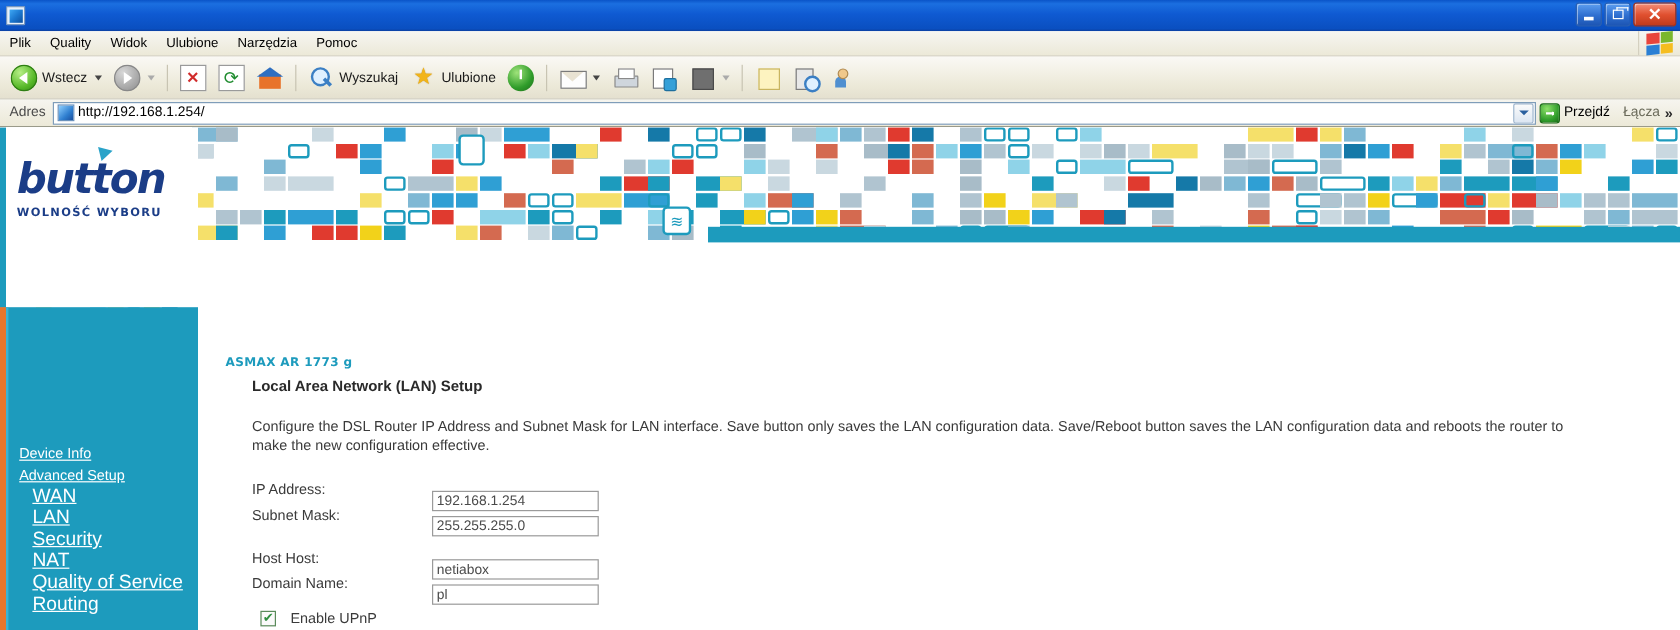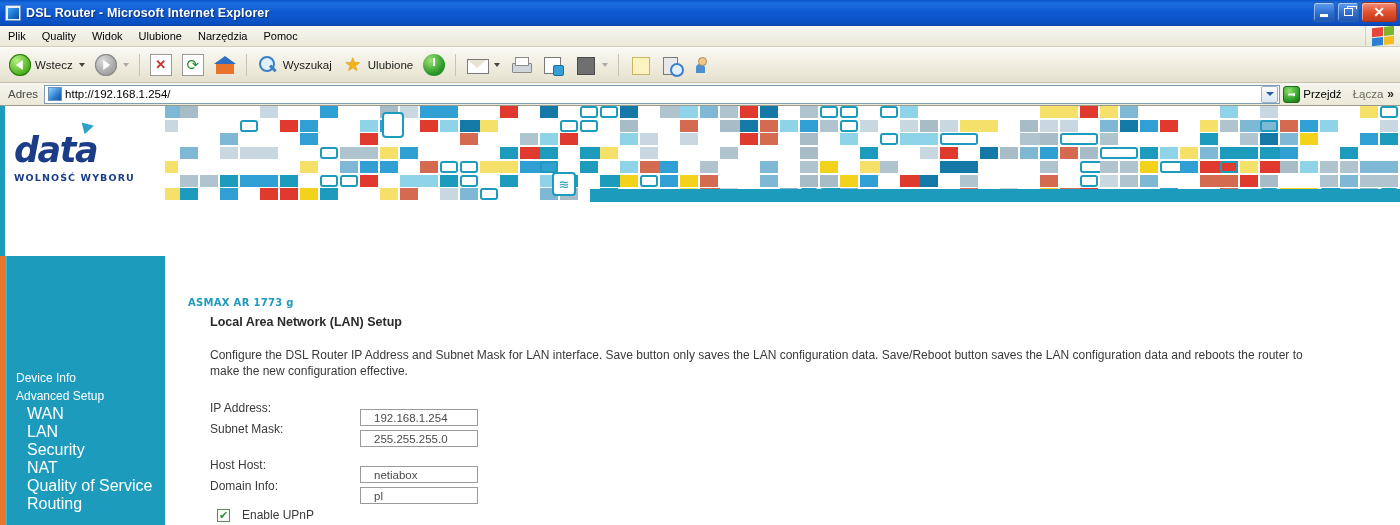--- a/index.html
+++ b/index.html
@@ -193,56 +193,55 @@
 
   
   .sidebar{
     position:absolute;left:0;top:150px;width:165px;bottom:0;
     background:#1d9bbd;
   }
   .side-stripe{position:absolute;left:0;top:0;width:5px;bottom:0;background:#e8762a;}
   .side-stripe2{position:absolute;left:5px;top:0;width:2px;bottom:0;background:#3bb4d2;}
   .menu{position:absolute;left:0;top:113px;right:0;bottom:0;padding-top:0;}
   .mi{
-    font-size:12px;color:#ffffff;line-height:18px;padding-left:16px;cursor:default;white-space:nowrap;
+    font-size:12px;color:#ffffff;line-height:18px;padding-left:16px;cursor:default;white-space:nowrap;text-decoration:underline;
   }
   .mi.sub{ padding-left:27px; font-size:16px;}
 
   
   .content{position:absolute;left:165px;top:205px;right:0;bottom:0;background:#fff;padding-left:45px;}
   .c-title{font-size:12.5px;font-weight:bold;color:#2a2a2a;margin-top:4px;}
   .c-desc{font-size:12px;color:#3a3a3a;line-height:16px;margin-top:18px;max-width:1115px;}
 
   .form{margin-top:18px;}
   .frow{display:flex;align-items:center;height:21px;}
   .flabel{width:150px;font-size:12px;color:#3a3a3a;}
   .finput{
-    width:118px;height:17px;border:1px solid #9a9a9a;background:#fff;
-    font-size:11.5px;color:#4a4a4a;padding:0 13px;line-height:15px;
+    width:139px;height:17px;border:1px solid #9a9a9a;background:#fff;
+    font-size:11.5px;color:#4a4a4a;padding:0 3px;line-height:15px;
     font-family:"Liberation Sans",sans-serif;
     margin-top:20px;
   }
   .gap{height:15px;}
 
   .optrow{display:flex;align-items:center;height:20px;margin-top:0;}
   .optlabel{font-size:12px;color:#3a3a3a;margin-left:12px;}
   .cb{
     width:13px;height:13px;border:1px solid #9aa0a6;background:#fafafa;
     display:flex;align-items:center;justify-content:center;flex:none;margin-left:7px;
   }
   .cb.checked{border-color:#5a8a5a;}
   .cb.checked:after{content:"✔";color:#2f8f3f;font-size:11px;line-height:11px;}
   .spacer8{height:9px;}
 </style>
 </head>
 <body>
 
 <div class="titlebar">
   <div class="tb-icon"></div>
-  <span class="tb-title">DSL Router - Microsoft Internet Explorer</span>
   <div class="tb-btns">
     <div class="tb-btn">
         <span class="gl-min"></span>
       </div>
     <div class="tb-btn">
         <span class="gl-max"></span>
       </div>
     <div class="tb-btn close">
         <span class="gl-x">✕</span>
       </div>
@@ -608,21 +607,21 @@
         <div class="tile" style="left: 262px; top: 6px; width: 22px; height: 26px; border: 2px solid rgb(29, 155, 189); border-radius: 4px; background: rgb(255, 255, 255);"></div>
       </div>
   </div>
   <div class="tealbar"></div>
   <div class="model-badge">ASMAX AR 1773 g</div>
 
   <div class="brand">
     <div class="brand-left-stripe"></div>
     <div class="logo-wrap">
       <div style="position:relative;">
-        <span class="logo-text">data</span>
+        <span class="logo-text">button</span>
         <span class="logo-arrow"></span>
       </div>
       <div class="logo-sub">WOLNOŚĆ WYBORU</div>
     </div>
   </div>
 
   <div class="lowmos">
     <div class="mosaic" id="low-mosaic">
         <div class="tile" style="left: 30px; top: 0px; width: 13px; height: 14px; background: rgb(245, 224, 106);"></div>
         <div class="tile" style="left: 75px; top: 0px; width: 13px; height: 14px; background: rgb(143, 211, 232);"></div>
@@ -701,21 +700,21 @@
         <div class="frow">
           <span class="flabel">Subnet Mask:</span>
           <input class="finput" type="text" value="255.255.255.0" style="">
         </div>
         <div class="gap"></div>
         <div class="frow">
           <span class="flabel">Host Host:</span>
           <input class="finput" type="text" value="netiabox" style="">
         </div>
         <div class="frow">
-          <span class="flabel">Domain Info:</span>
+          <span class="flabel">Domain Name:</span>
           <input class="finput" type="text" value="pl" style="">
         </div>
       </div>
     <div id="opt-area">
         <div class="spacer8"></div>
         <div class="optrow">
           <span class="cb checked"></span>
           <span class="optlabel">Enable UPnP</span>
         </div>
       </div>

